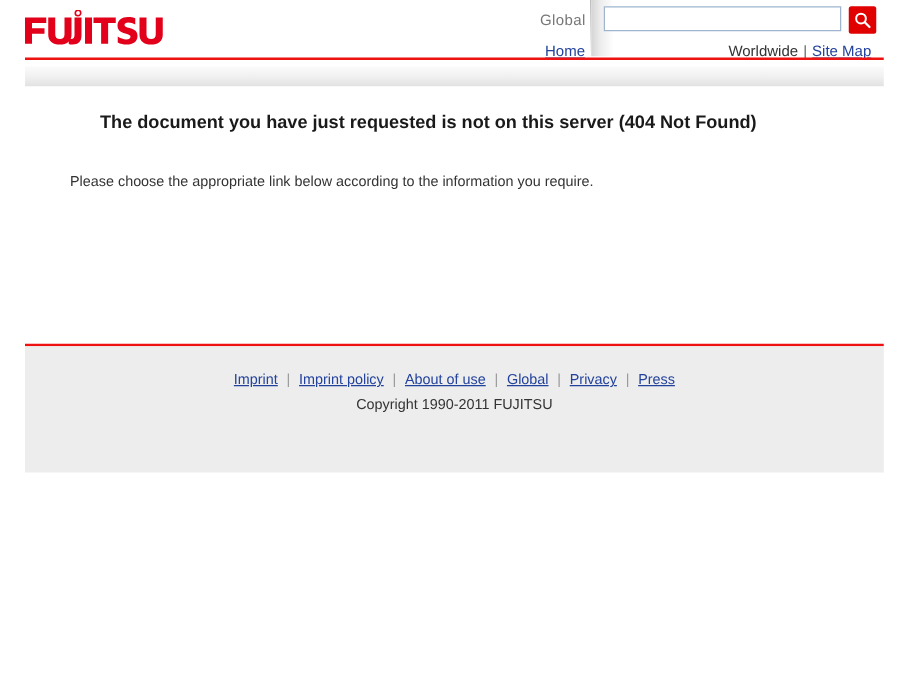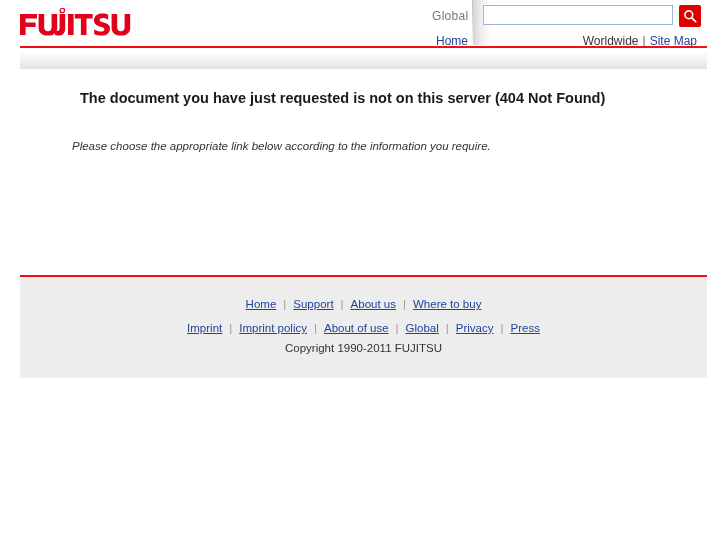--- a/index.html
+++ b/index.html
@@ -164,23 +164,22 @@
   }
   .page-title {
     margin: 8px;
     padding: 0 0 0 72px;
     font-size: 14.5px;
     font-weight: bold;
     color: #1a1a1a;
     line-height: 20px;
   }
   .body-copy {
-    padding-left: 72px;
+    padding-left: 56px;
     padding-top: 22px;
-    font-style: italic;
   }
   .body-copy p {
     margin: 0 0 12px 0;
     font-size: 11.5px;
     color: #333333;
     line-height: 16px;
   }
 
   
   .footer {
@@ -281,23 +280,20 @@
     <h1 class="page-title">The document you have just requested is not on this server (404 Not Found)</h1>
     <div class="body-copy">
       <p>Please choose the appropriate link below according to the information you require.</p>
     </div>
   </div>
 
   <div class="footer">
     <div class="footer-rule"></div>
     <div class="footer-body">
 
-      <div class="footer-row">
-        <a class="link" href="#">Home</a><span class="sep">|</span><a class="link" href="#">Support</a><span class="sep">|</span><a class="link" href="#">About us</a><span class="sep">|</span><a class="link" href="#">Where to buy</a>
-      </div>
 
       <div class="footer-row">
         <a class="link" href="#">Imprint</a><span class="sep">|</span><a class="link" href="#">Imprint policy</a><span class="sep">|</span><a class="link" href="#">About of use</a><span class="sep">|</span><a class="link" href="#">Global</a><span class="sep">|</span><a class="link" href="#">Privacy</a><span class="sep">|</span><a class="link" href="#">Press</a>
       </div>
 
       <div class="copyright">Copyright 1990-2011 FUJITSU</div>
 
     </div>
   </div>
 

